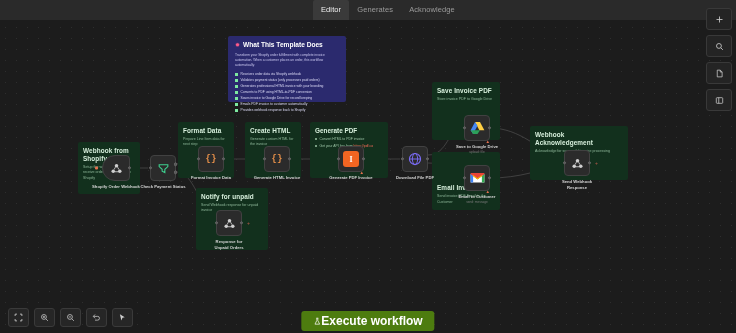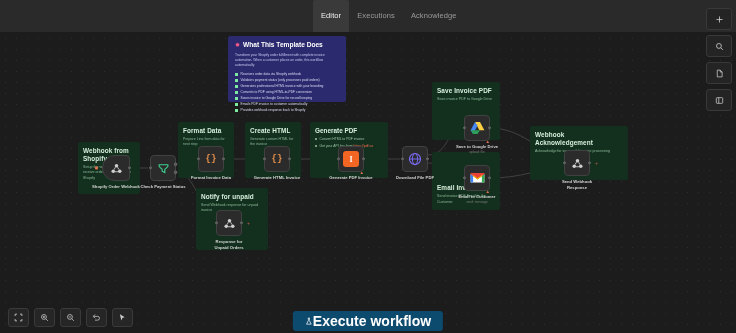--- a/index.html
+++ b/index.html
@@ -14,21 +14,21 @@
   
   #canvas {
     position: absolute; inset: 0;
     background-color: #1c1c1c;
     background-image: radial-gradient(#2e2e2e 0.7px, transparent 0.8px);
     background-size: 11px 11px;
   }
 
   
   #tabbar {
-    position: absolute; top: 0; left: 0; width: 736px; height: 32px;
+    position: absolute; top: 0; left: 0; width: 736px; height: 20px;
     background: #2a2a2a; display: flex; align-items: stretch;
     justify-content: flex-start; padding-left: 313px; z-index: 40;
   }
   .tab {
     font-size: 7.5px; color: #9a9a9a; padding: 0 8px;
     display: flex; align-items: center; letter-spacing: .1px;
     border-radius: 2px 2px 0 0; cursor: pointer; line-height: 1;
   }
   .tab.active { background: #3a3a3a; color: #f0f0f0; }
 
@@ -113,22 +113,22 @@
 
   
   #bottombar { position: absolute; left: 8px; bottom: 6px; display: flex; gap: 5px; z-index: 30; }
   .bbtn {
     width: 21px; height: 19px; border: 1px solid #3a3a3a; border-radius: 3px;
     background: #262626; display: flex; align-items: center; justify-content: center;
     cursor: pointer;
   }
   #execbtn {
     position: absolute; left: 50%; transform: translateX(-50%); bottom: 2px;
-    background: #0c4a6e; color: #fff; border: none; border-radius: 3px;
-    height: 20px; padding: 0 12px; font-size: 14px; font-weight: bold;
+    background: #4d7c0f; color: #fff; border: none; border-radius: 3px;
+    height: 20px; padding: 0 12px; font-size: 12px; font-weight: bold;
     font-family: "Liberation Sans", sans-serif;
     display: flex; align-items: center; cursor: pointer; z-index: 30;
   }
 </style>
 </head>
 <body>
 
 <div id="app">
 
   <div id="canvas">
@@ -375,21 +375,21 @@
         <span class="port out"></span>
         <span class="plus-stub">+</span>
       </div>
       <div class="node-label two" style="width:42px;">Response for Unpaid Orders</div>
     </div>
 
   </div>
 
   <div id="tabbar">
     <div class="tab active">Editor</div>
-    <div class="tab">Executions</div>
+    <div class="tab">Generates</div>
     <div class="tab">Acknowledge</div>
   </div>
 
   <div id="rightrail">
     <div class="rail-btn">
       <svg width="9" height="9" viewBox="0 0 24 24">
         <path d="M12 4v16M4 12h16" stroke="#cfcfcf" stroke-width="2.2" fill="none"></path>
       </svg>
     </div>
     <div class="rail-btn">

